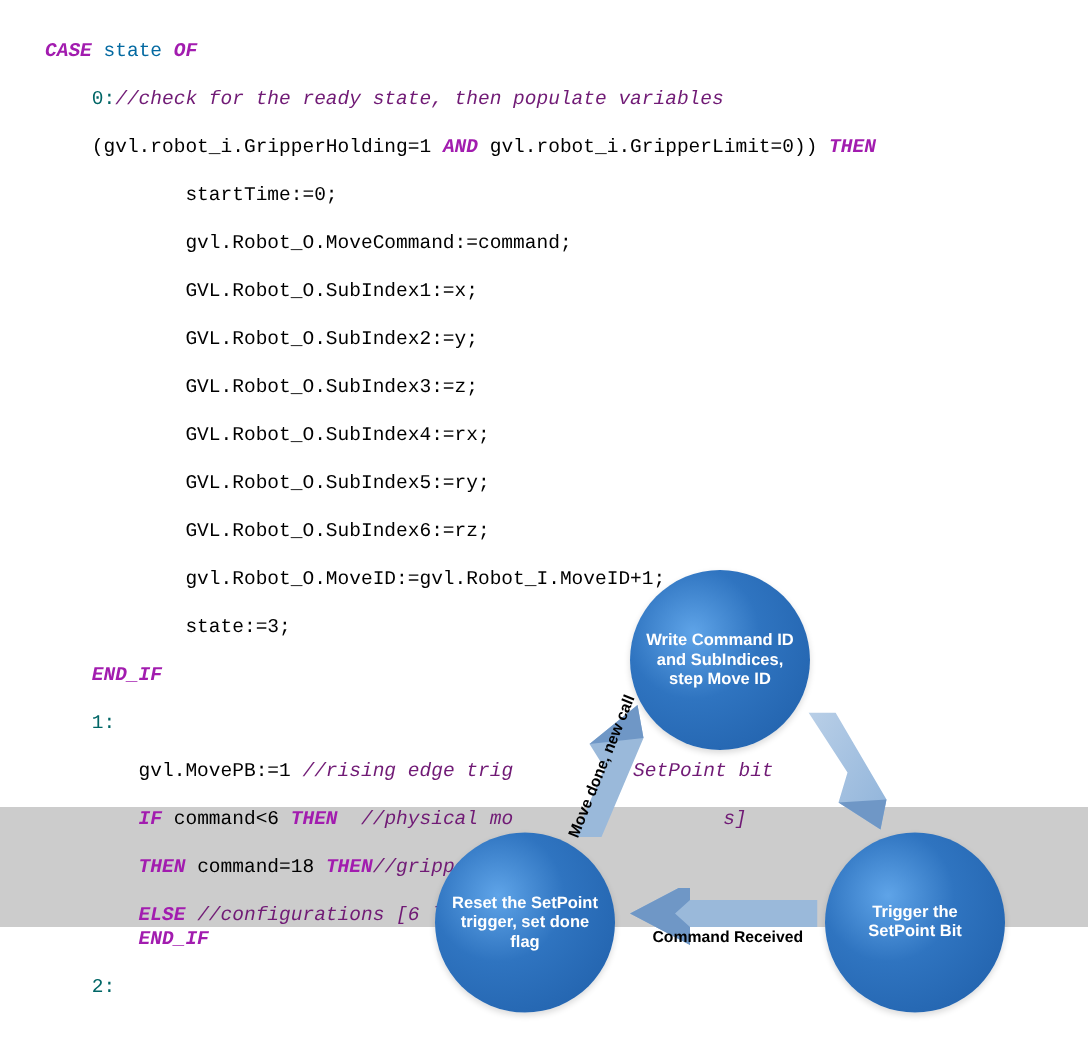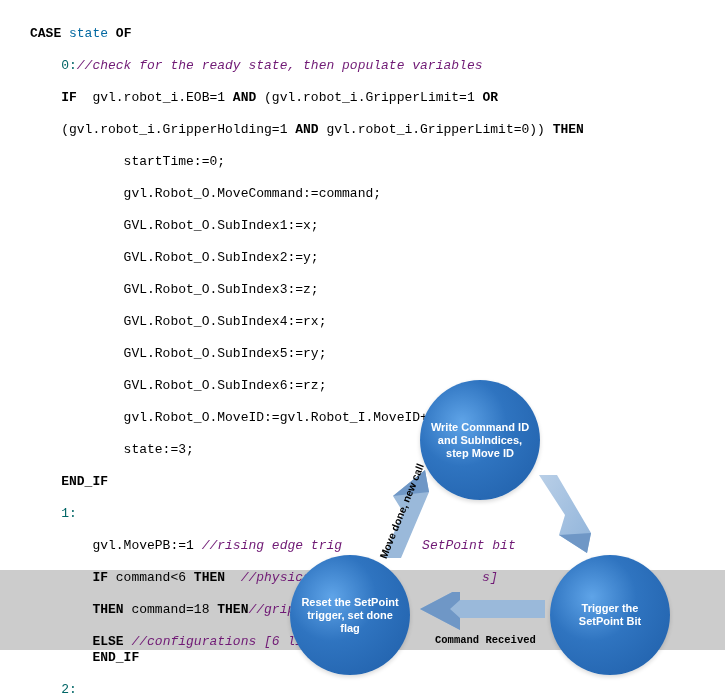--- a/index.html
+++ b/index.html
@@ -14,21 +14,21 @@
     overflow: hidden;
   }
   .editor {
     position: absolute;
     left: 30px;
     top: 10px;
     width: 690px;
     white-space: pre;
     color: #000;
   }
-  .kw { color: #000000; font-weight: bold; }     
+  .kw { color: #a21caf; font-weight: bold; font-style: italic; }     
   .cmt { color: #701a75; font-style: italic; }   
   .teal { color: #006666; }                      
   .id { color: #0369a1; }                        
   .highlight {
     display: inline-block;
     width: 725px;
     background: #cccccc;
     margin-left: -30px;
     padding-left: 30px;
   }
@@ -80,21 +80,20 @@
     white-space: nowrap;
   }
   .label.rot { transform: rotate(-68deg); transform-origin: 0 0; }
 </style>
 </head>
 <body>
 
 <div class="editor">
 <span class="line"><span class="kw">CASE</span><span class="id"> state </span><span class="kw">OF</span></span>
 <span class="line"><span class="teal">    0:</span><span class="cmt">//check for the ready state, then populate variables</span></span>
-<span class="line"><span class="kw">    IF</span><span>  gvl.robot_i.EOB=1 </span><span class="kw">AND</span><span> (gvl.robot_i.GripperLimit=1 </span><span class="kw">OR</span></span>
 <span class="line"><span>    (gvl.robot_i.GripperHolding=1 </span><span class="kw">AND</span><span> gvl.robot_i.GripperLimit=0)) </span><span class="kw">THEN</span></span>
 <span class="line">            startTime:=0;</span>
 <span class="line">            gvl.Robot_O.MoveCommand:=command;</span>
 <span class="line">            GVL.Robot_O.SubIndex1:=x;</span>
 <span class="line">            GVL.Robot_O.SubIndex2:=y;</span>
 <span class="line">            GVL.Robot_O.SubIndex3:=z;</span>
 <span class="line">            GVL.Robot_O.SubIndex4:=rx;</span>
 <span class="line">            GVL.Robot_O.SubIndex5:=ry;</span>
 <span class="line">            GVL.Robot_O.SubIndex6:=rz;</span>
 <span class="line">            gvl.Robot_O.MoveID:=gvl.Robot_I.MoveID+1;</span>
@@ -146,16 +145,16 @@
   <div class="circle c1">
     <span>Write Command ID and SubIndices, step Move ID</span>
   </div>
   <div class="circle c2">
     <span>Trigger the SetPoint Bit</span>
   </div>
   <div class="circle c3">
     <span>Reset the SetPoint trigger, set done flag</span>
   </div>
 
-  <div class="label" style="left:175px; top:252px;font-family:Liberation Mono, monospace;">Command Received</div>
+  <div class="label" style="left:175px; top:237px;">Command Received</div>
   <div class="label rot" style="left:115px; top:175px;">Move done, new call</div>
 
 </div>
 
 </body></html>

